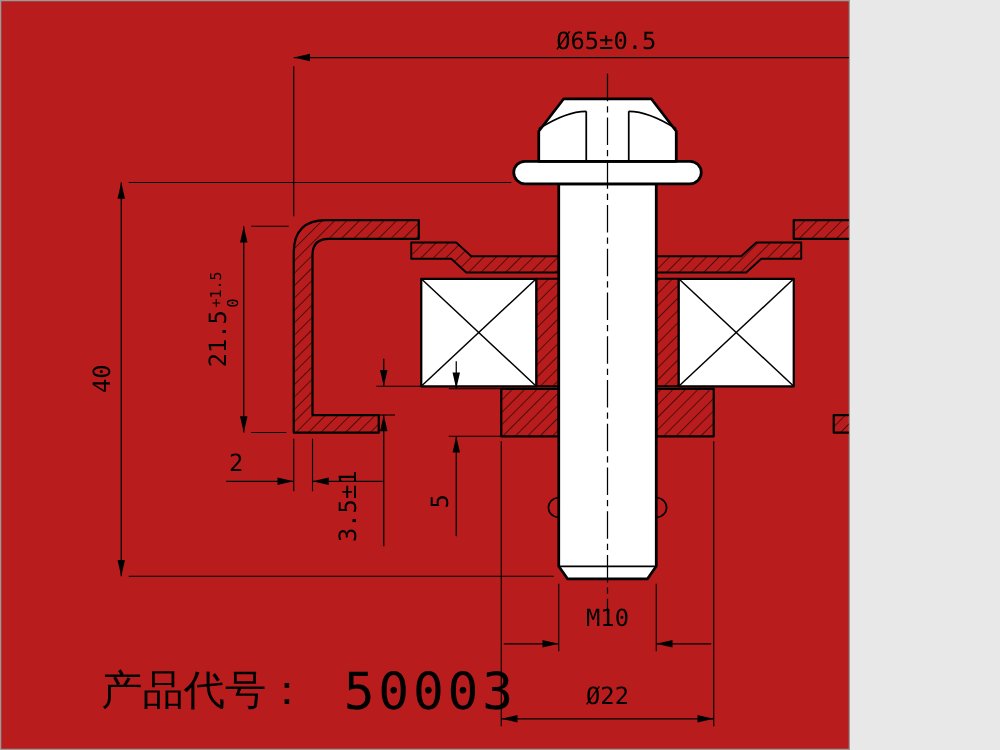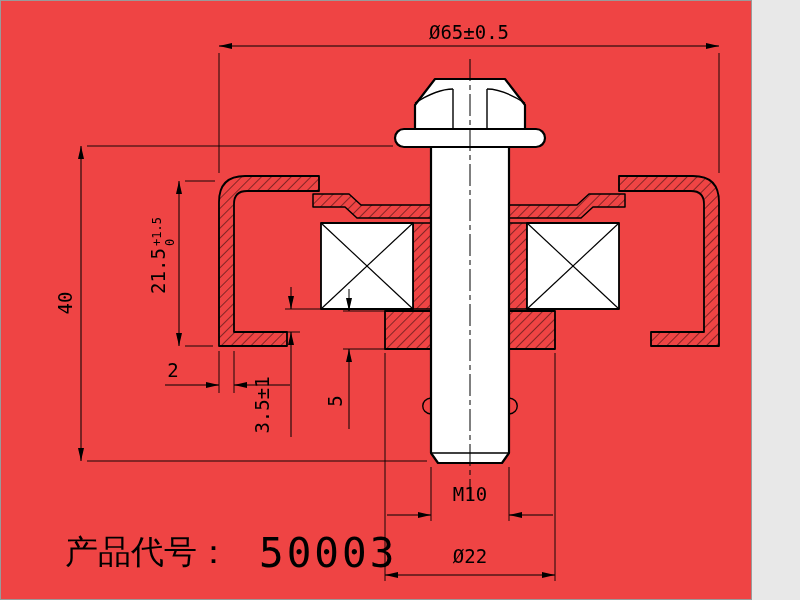--- a/index.html
+++ b/index.html
@@ -1,23 +1,24 @@
 <!DOCTYPE html>
 <html><head>
 <meta charset="utf-8">
 <style>
   html,body{margin:0;padding:0;background:#e8e8e8;}
   .page{
     position:relative;
-    width:752px;height:600px;
-    background:#ef4444;
+    width:680px;height:600px;
+    background:#b91c1c;
     border:1px solid #9a9a9a;
     box-sizing:border-box;
     overflow:hidden;
     font-family:"DejaVu Sans", sans-serif;
+    padding-left:16px;
   }
   svg{display:block;}
   .outline-thin{stroke:#000;stroke-width:1.4;fill:none;}
   .hatched{stroke:#000;stroke-width:1.8;fill:url(#hatch);stroke-linejoin:round;}
   .whitepart{stroke:#000;stroke-width:2.2;fill:#ffffff;stroke-linejoin:round;}
   .xline{stroke:#000;stroke-width:1.2;}
   .centerline{stroke:#000;stroke-width:1;stroke-dasharray:22 4 5 4;fill:none;}
   .dim{stroke:#000;stroke-width:1;fill:none;}
   .ext{stroke:#000;stroke-width:0.9;fill:none;}
   .dimtxt{font:19px "DejaVu Sans Mono", monospace;fill:#000;}

